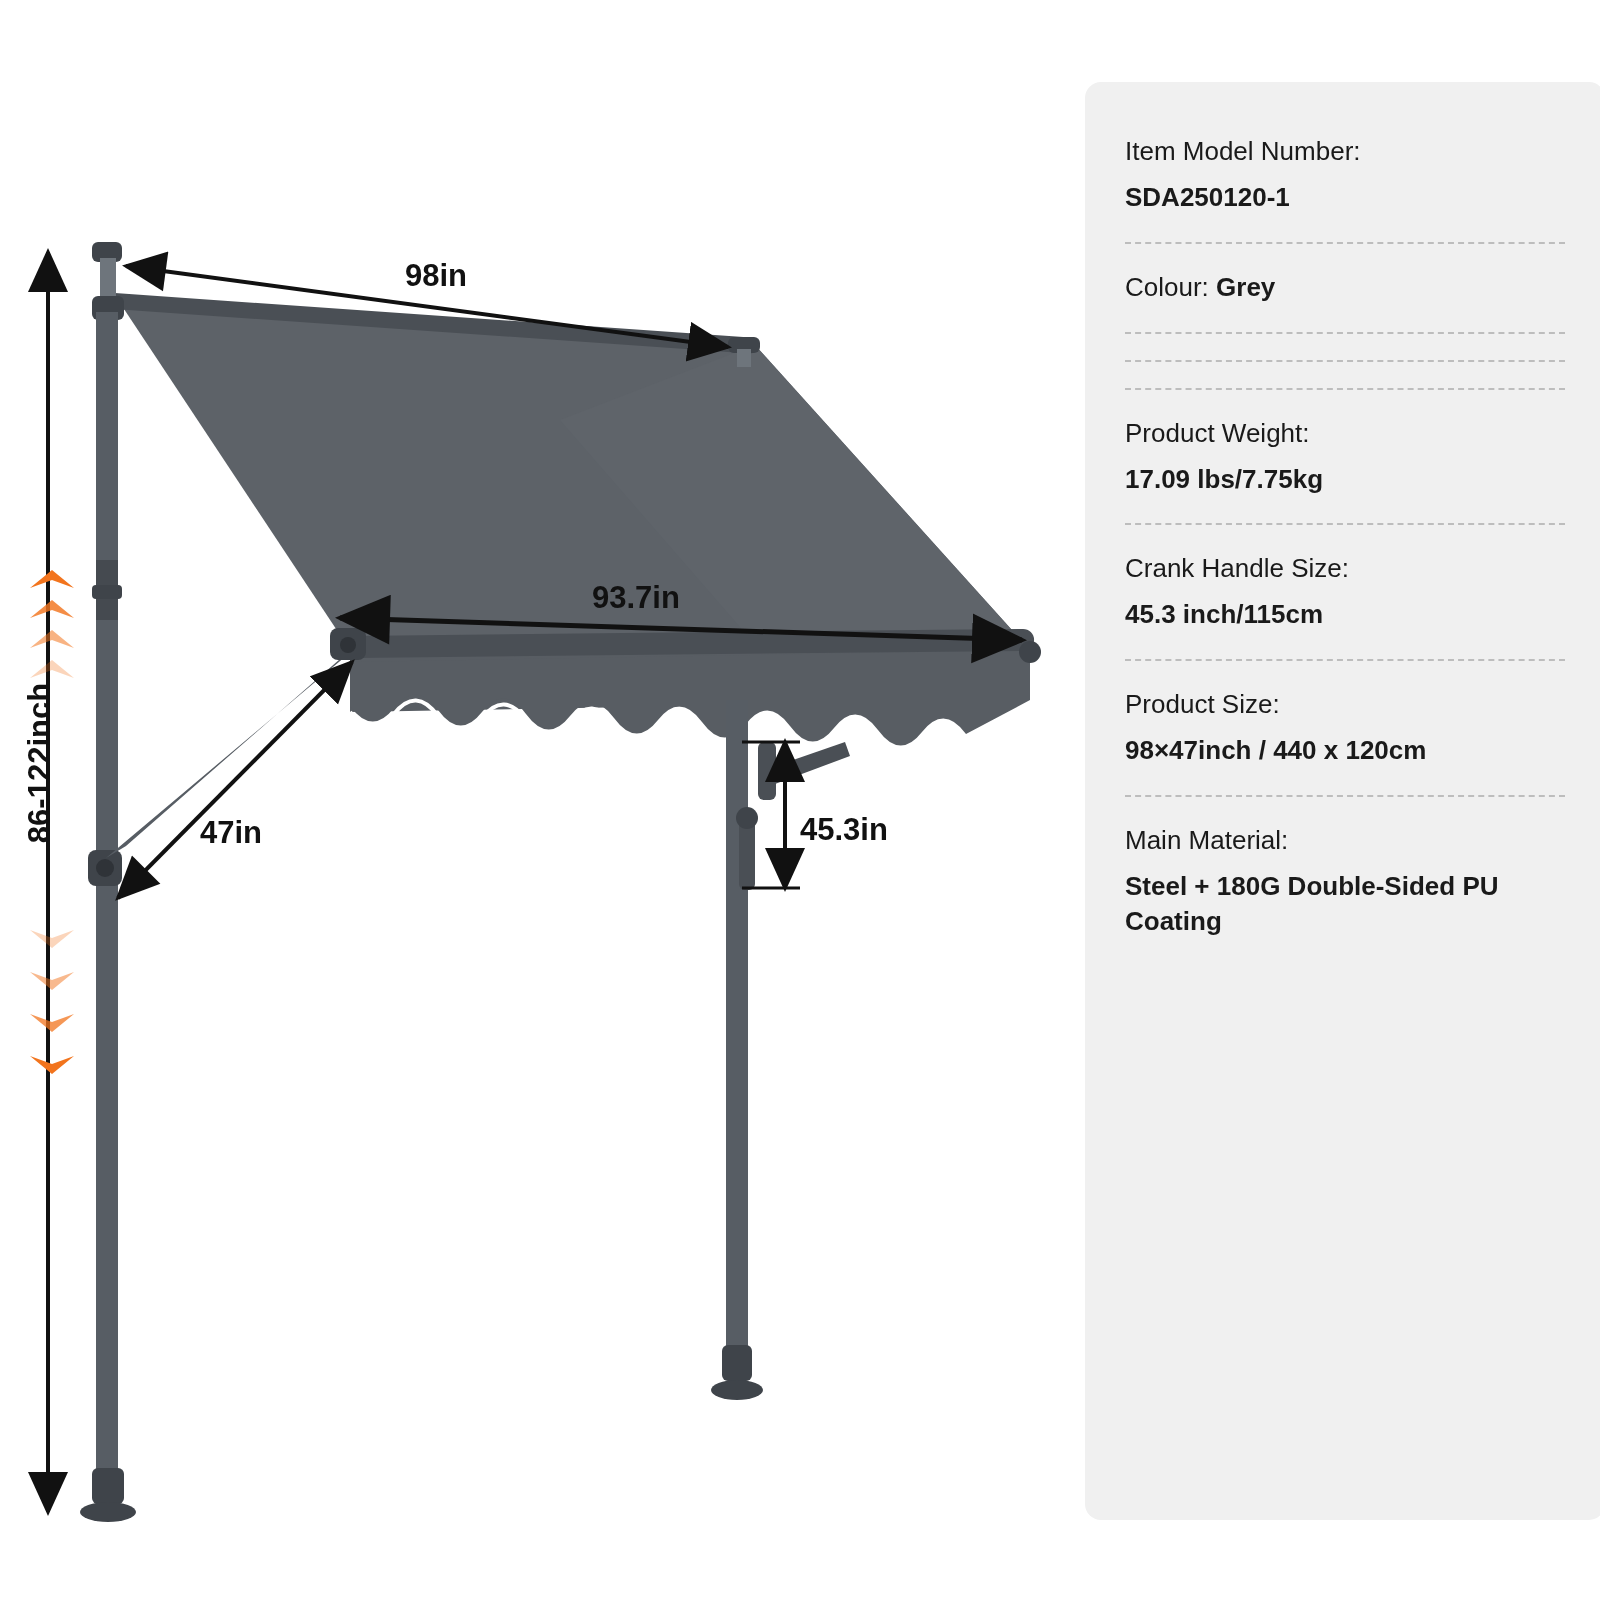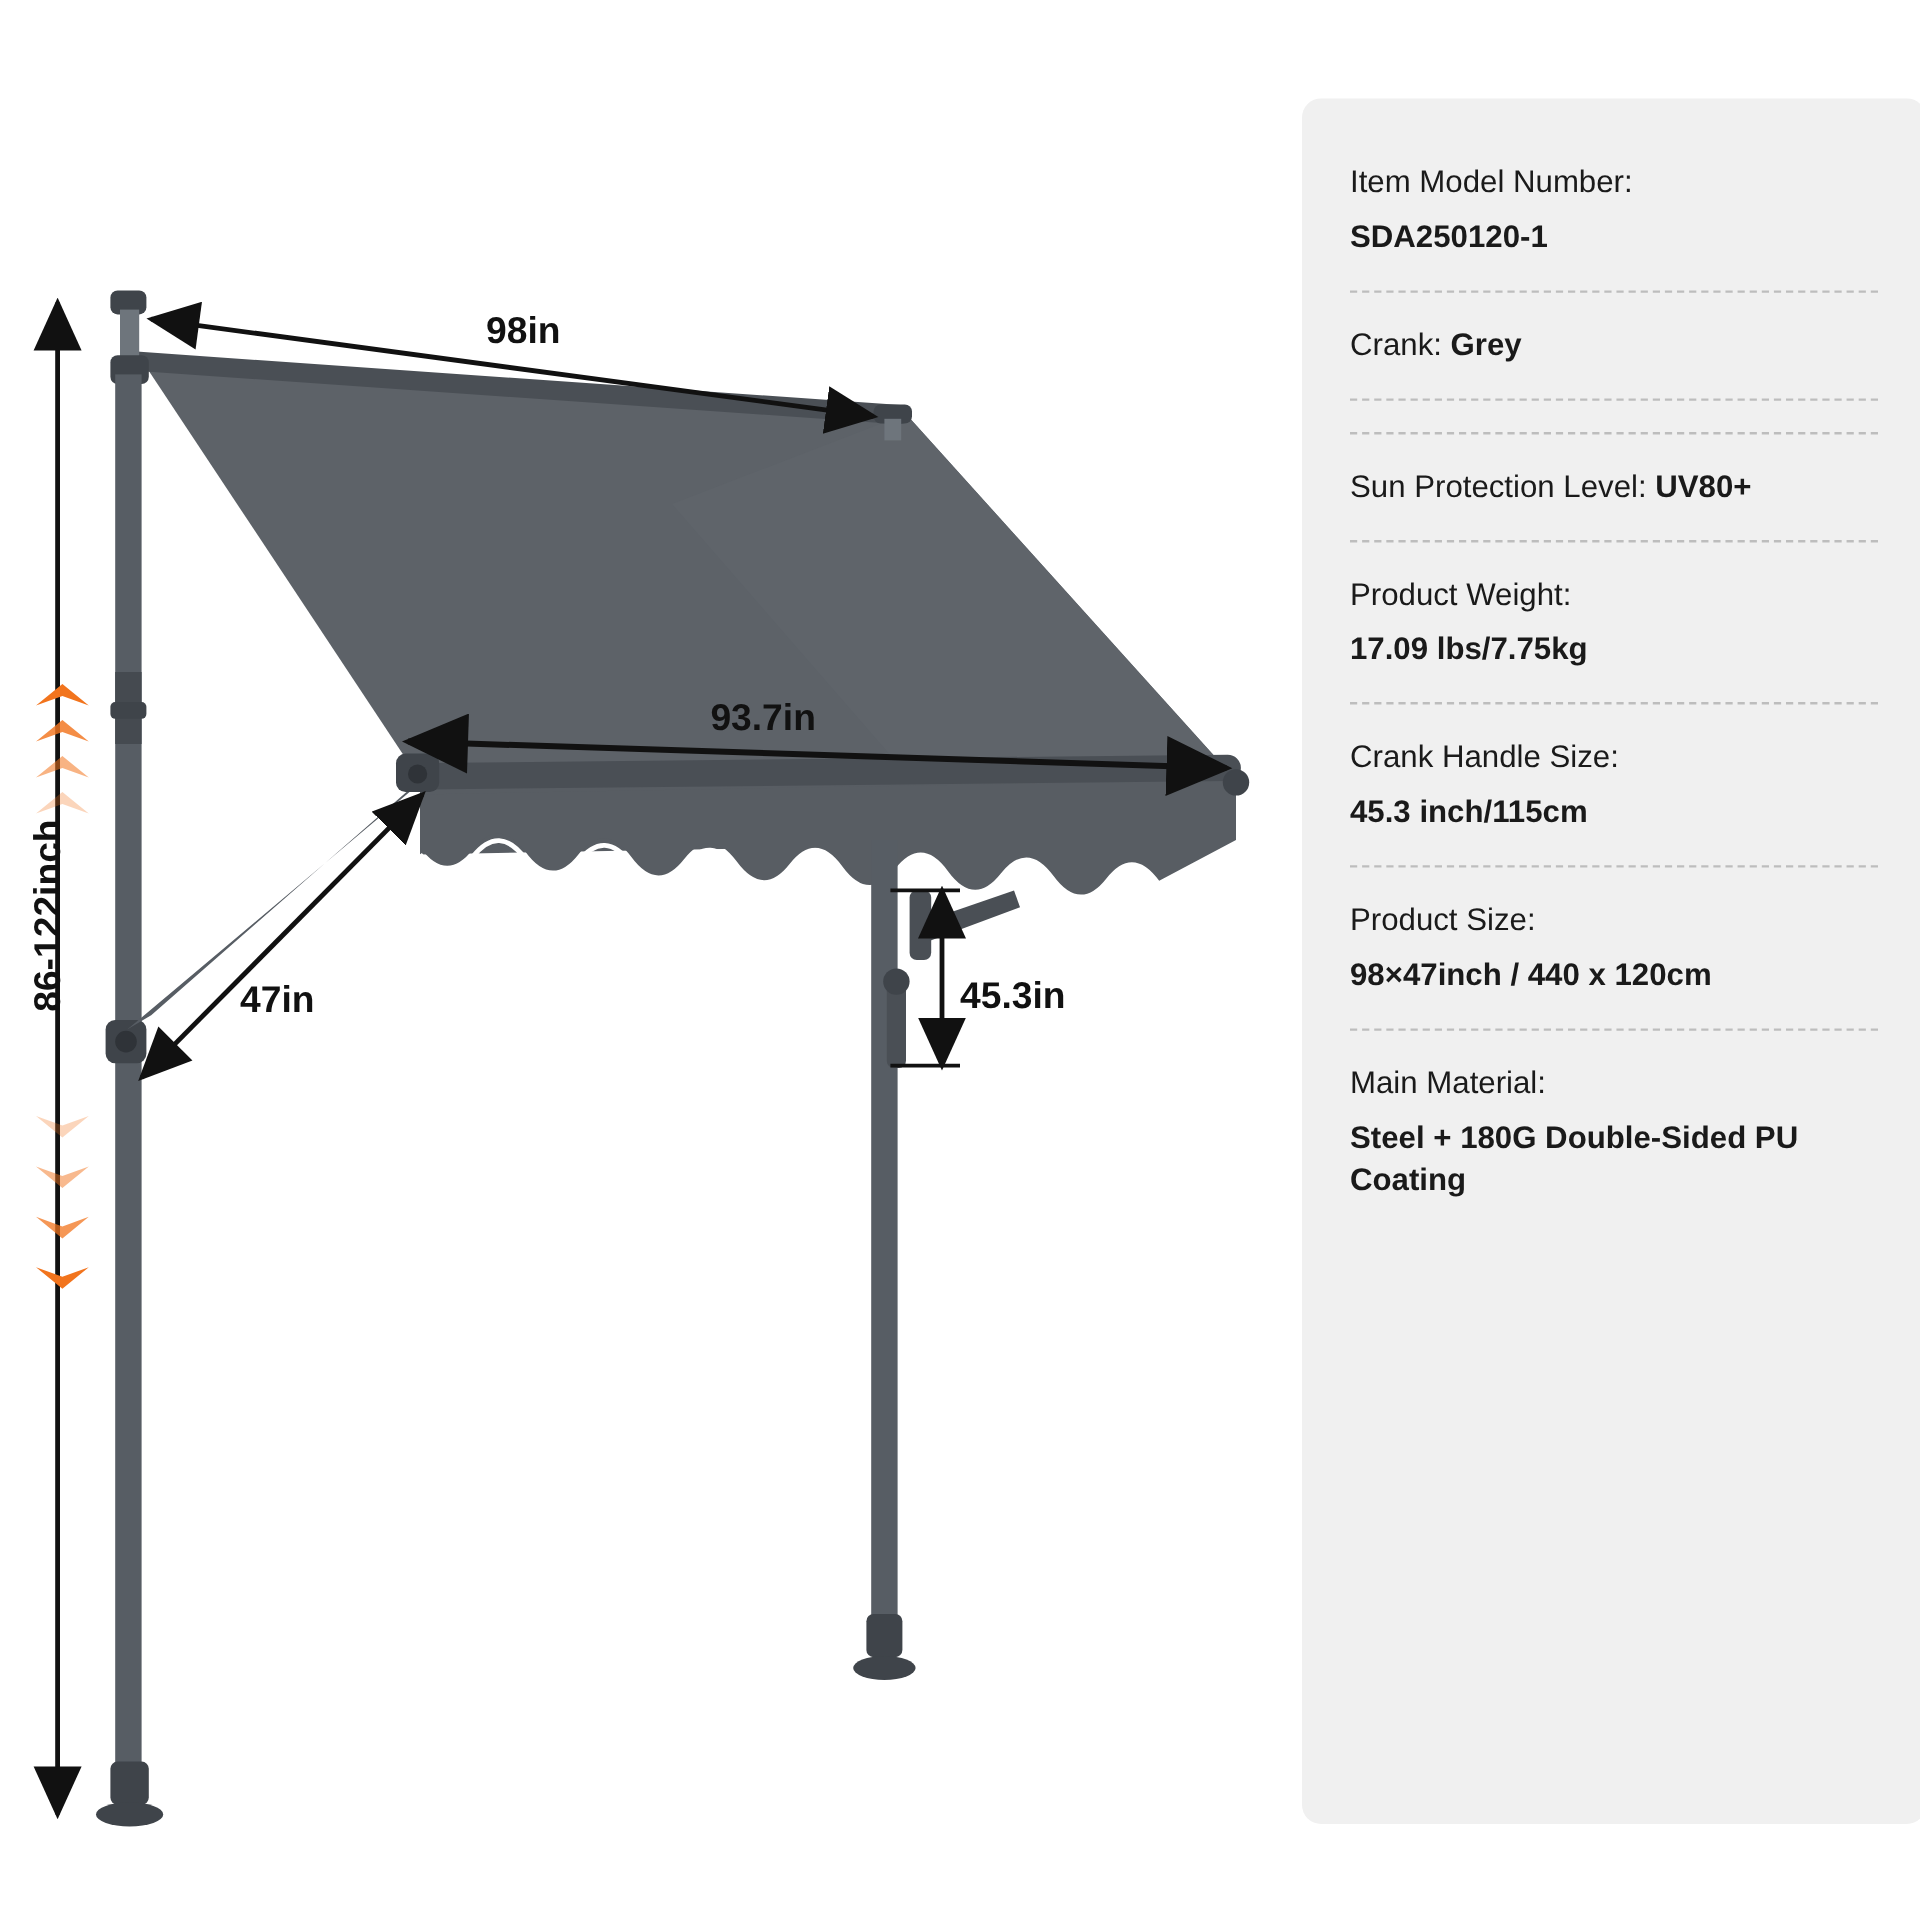--- a/index.html
+++ b/index.html
@@ -206,33 +206,29 @@
 <div id="spec-panel">
 
   <div class="spec-row stacked" id="row-model">
     <span class="lbl">Item Model Number:</span>
     <span class="val">SDA250120-1</span>
   </div>
 
   <div class="spec-sep"></div>
 
   <div class="spec-row">
-    <span class="lbl">Crank:</span>
+    <span class="lbl">Colour:</span>
     <span class="val">Grey</span>
   </div>
 
   <div class="spec-sep"></div>
 
 
   <div class="spec-sep"></div>
 
-  <div class="spec-row">
-    <span class="lbl">Sun Protection Level:</span>
-    <span class="val">UV80+</span>
-  </div>
 
   <div class="spec-sep"></div>
 
   <div class="spec-row stacked">
     <span class="lbl">Product Weight:</span>
     <span class="val">17.09 lbs/7.75kg</span>
   </div>
 
   <div class="spec-sep"></div>
 

